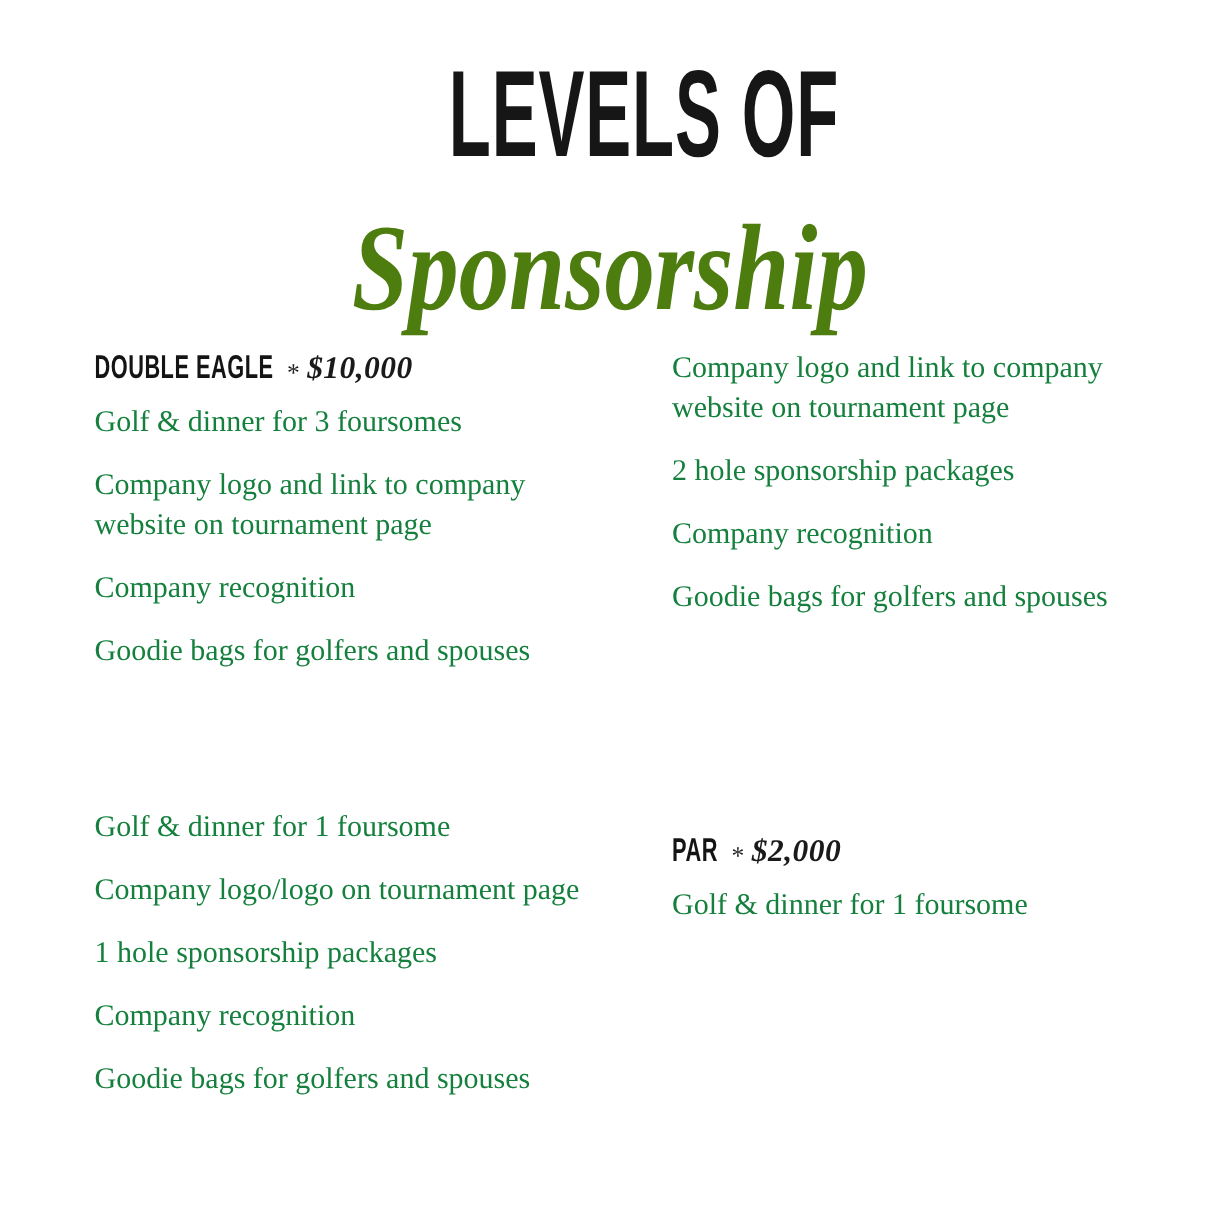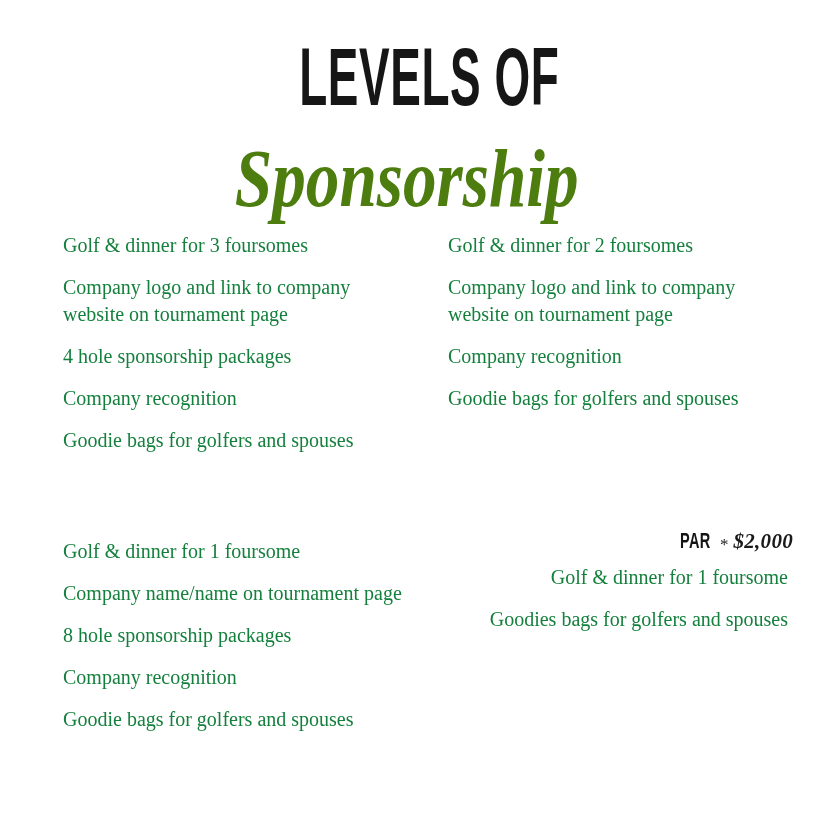--- a/index.html
+++ b/index.html
@@ -84,60 +84,61 @@
     font-size: 20px;
     line-height: 27px;
     color: #15803d;
     width: 340px;
     margin-bottom: 15px;
   }
 
   .tier-1 { left: 63px;  top: 232px; }
   .tier-2 { left: 448px; top: 232px; }
   .tier-3 { left: 63px;  top: 538px; }
-  .tier-4 { left: 448px; top: 528px; text-align: right; }
+  .tier-4 { left: 448px; top: 554px; }
 </style>
 </head>
 <body>
 
 <div class="page">
 
   <div class="title-block">
     <div class="title-line1">
       <span>LEVELS OF</span>
     </div>
     <div class="title-line2">
       <span>Sponsorship</span>
     </div>
   </div>
 
   <section class="tier tier-1">
+    <h2 class="tier-header">
+      <span class="tier-name" style="transform: scaleX(0.66); margin-right: -61.54px;">DOUBLE EAGLE</span><span class="tier-sep">*</span><span class="tier-price">$10,000</span>
+    </h2>
     <p class="benefit">Golf &amp; dinner for 3 foursomes</p>
     <p class="benefit">Company logo and link to company website on tournament page</p>
-    <p class="benefit">4 hole sponsorship packages</p>
     <p class="benefit">Company recognition</p>
     <p class="benefit">Goodie bags for golfers and spouses</p>
   </section>
 
   <section class="tier tier-2">
-    <p class="benefit">Golf &amp; dinner for 2 foursomes</p>
     <p class="benefit">Company logo and link to company website on tournament page</p>
+    <p class="benefit">2 hole sponsorship packages</p>
     <p class="benefit">Company recognition</p>
     <p class="benefit">Goodie bags for golfers and spouses</p>
   </section>
 
   <section class="tier tier-3">
     <p class="benefit">Golf &amp; dinner for 1 foursome</p>
-    <p class="benefit">Company name/name on tournament page</p>
-    <p class="benefit">8 hole sponsorship packages</p>
+    <p class="benefit">Company logo/logo on tournament page</p>
+    <p class="benefit">1 hole sponsorship packages</p>
     <p class="benefit">Company recognition</p>
     <p class="benefit">Goodie bags for golfers and spouses</p>
   </section>
 
   <section class="tier tier-4">
     <h2 class="tier-header">
       <span class="tier-name" style="transform: scaleX(0.66); margin-right: -15.64px;">PAR</span><span class="tier-sep">*</span><span class="tier-price">$2,000</span>
     </h2>
     <p class="benefit">Golf &amp; dinner for 1 foursome</p>
-    <p class="benefit">Goodies bags for golfers and spouses</p>
   </section>
 
 </div>
 
 </body></html>

